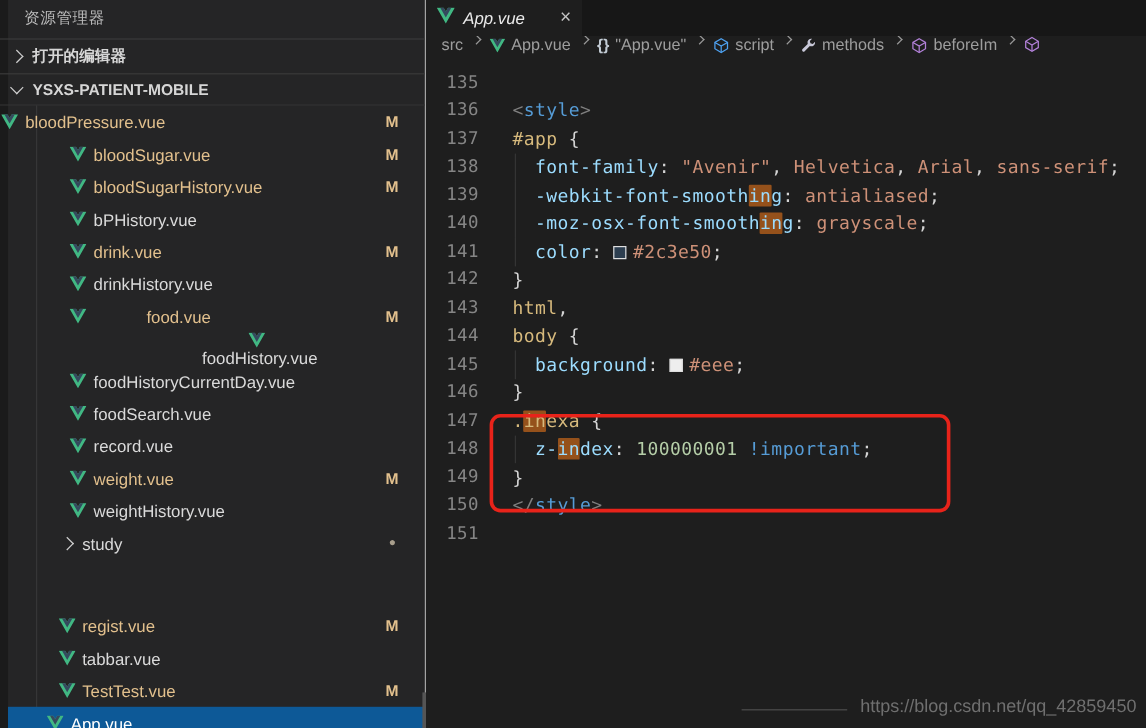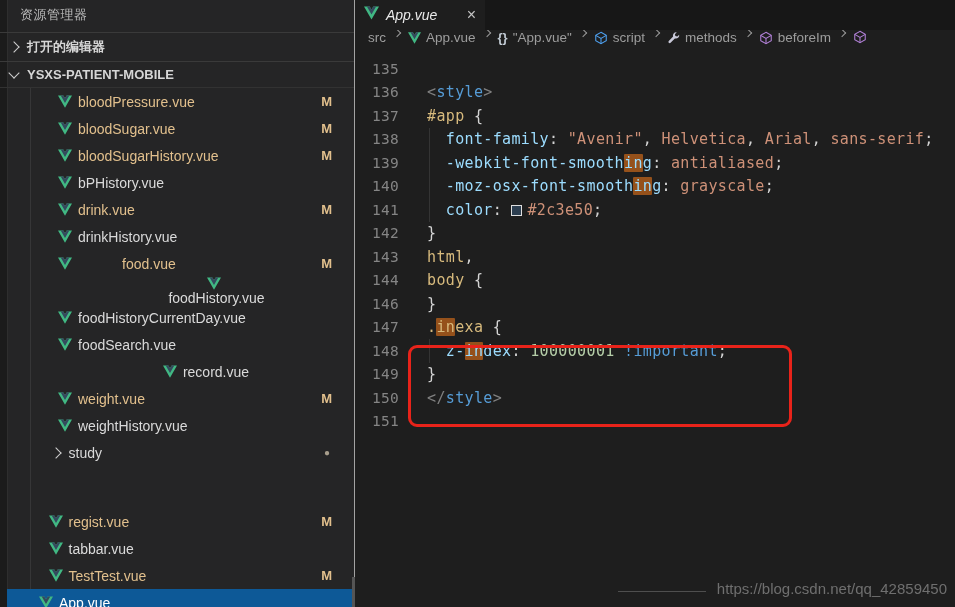--- a/index.html
+++ b/index.html
@@ -70,21 +70,21 @@
       <span class="label">打开的编辑器</span>
     </div>
 
     <div class="sb-section sb-project">
       <span class="chev chev-down"></span>
       <span class="label">YSXS-PATIENT-MOBILE</span>
     </div>
 
     <div class="tree-guide"></div>
     <div class="tree">
-        <div class="row" style="padding-left: 57px;">
+        <div class="row" style="">
           <span class="fico">
             <svg width="14" height="13" viewBox="0 0 24 21">
               <path fill="#41b883" d="M14.9 0 12 4.9 9.1 0H0l12 21L24 0z"></path>
               <path fill="#35495e" d="M14.9 0 12 4.9 9.1 0H4.6L12 12.9 19.4 0z"></path>
             </svg>
           </span>
           <span class="fname mod">bloodPressure.vue</span>
           <span class="badge">M</span>
         </div>
         <div class="row" style="padding-left: 57px;">
@@ -165,21 +165,21 @@
         </div>
         <div class="row" style="padding-left: 57px;">
           <span class="fico">
             <svg width="14" height="13" viewBox="0 0 24 21">
               <path fill="#41b883" d="M14.9 0 12 4.9 9.1 0H0l12 21L24 0z"></path>
               <path fill="#35495e" d="M14.9 0 12 4.9 9.1 0H4.6L12 12.9 19.4 0z"></path>
             </svg>
           </span>
           <span class="fname">foodSearch.vue</span>
         </div>
-        <div class="row" style="padding-left: 57px; justify-content: center;">
+        <div class="row" style="padding-left: 57px;">
           <span class="fico">
             <svg width="14" height="13" viewBox="0 0 24 21">
               <path fill="#41b883" d="M14.9 0 12 4.9 9.1 0H0l12 21L24 0z"></path>
               <path fill="#35495e" d="M14.9 0 12 4.9 9.1 0H4.6L12 12.9 19.4 0z"></path>
             </svg>
           </span>
           <span class="fname">record.vue</span>
         </div>
         <div class="row" style="padding-left: 57px;">
           <span class="fico">
@@ -369,20 +369,25 @@
         </div>
         <div class="cl">
           <span class="ln">143</span>
           <span class="lc"><span class="tk sel">html</span><span class="tk d">,</span></span>
         </div>
         <div class="cl">
           <span class="ln">144</span>
           <span class="lc"><span class="tk sel">body</span><span class="tk d"> {</span></span>
         </div>
         <div class="cl">
+          <span class="ln">145</span>
+          <span class="cg"></span>
+          <span class="lc"><span class="tk d">  </span><span class="tk prop">background</span><span class="tk d">: </span><span class="swatch" style="background: rgb(238, 238, 238);"></span><span class="tk str">#eee</span><span class="tk d">;</span></span>
+        </div>
+        <div class="cl">
           <span class="ln">146</span>
           <span class="lc"><span class="tk d">}</span></span>
         </div>
         <div class="cl">
           <span class="ln">147</span>
           <span class="lc"><span class="tk sel">.</span><span class="tk sel h">in</span><span class="tk sel">exa</span><span class="tk d"> {</span></span>
         </div>
         <div class="cl">
           <span class="ln">148</span>
           <span class="cg"></span>

